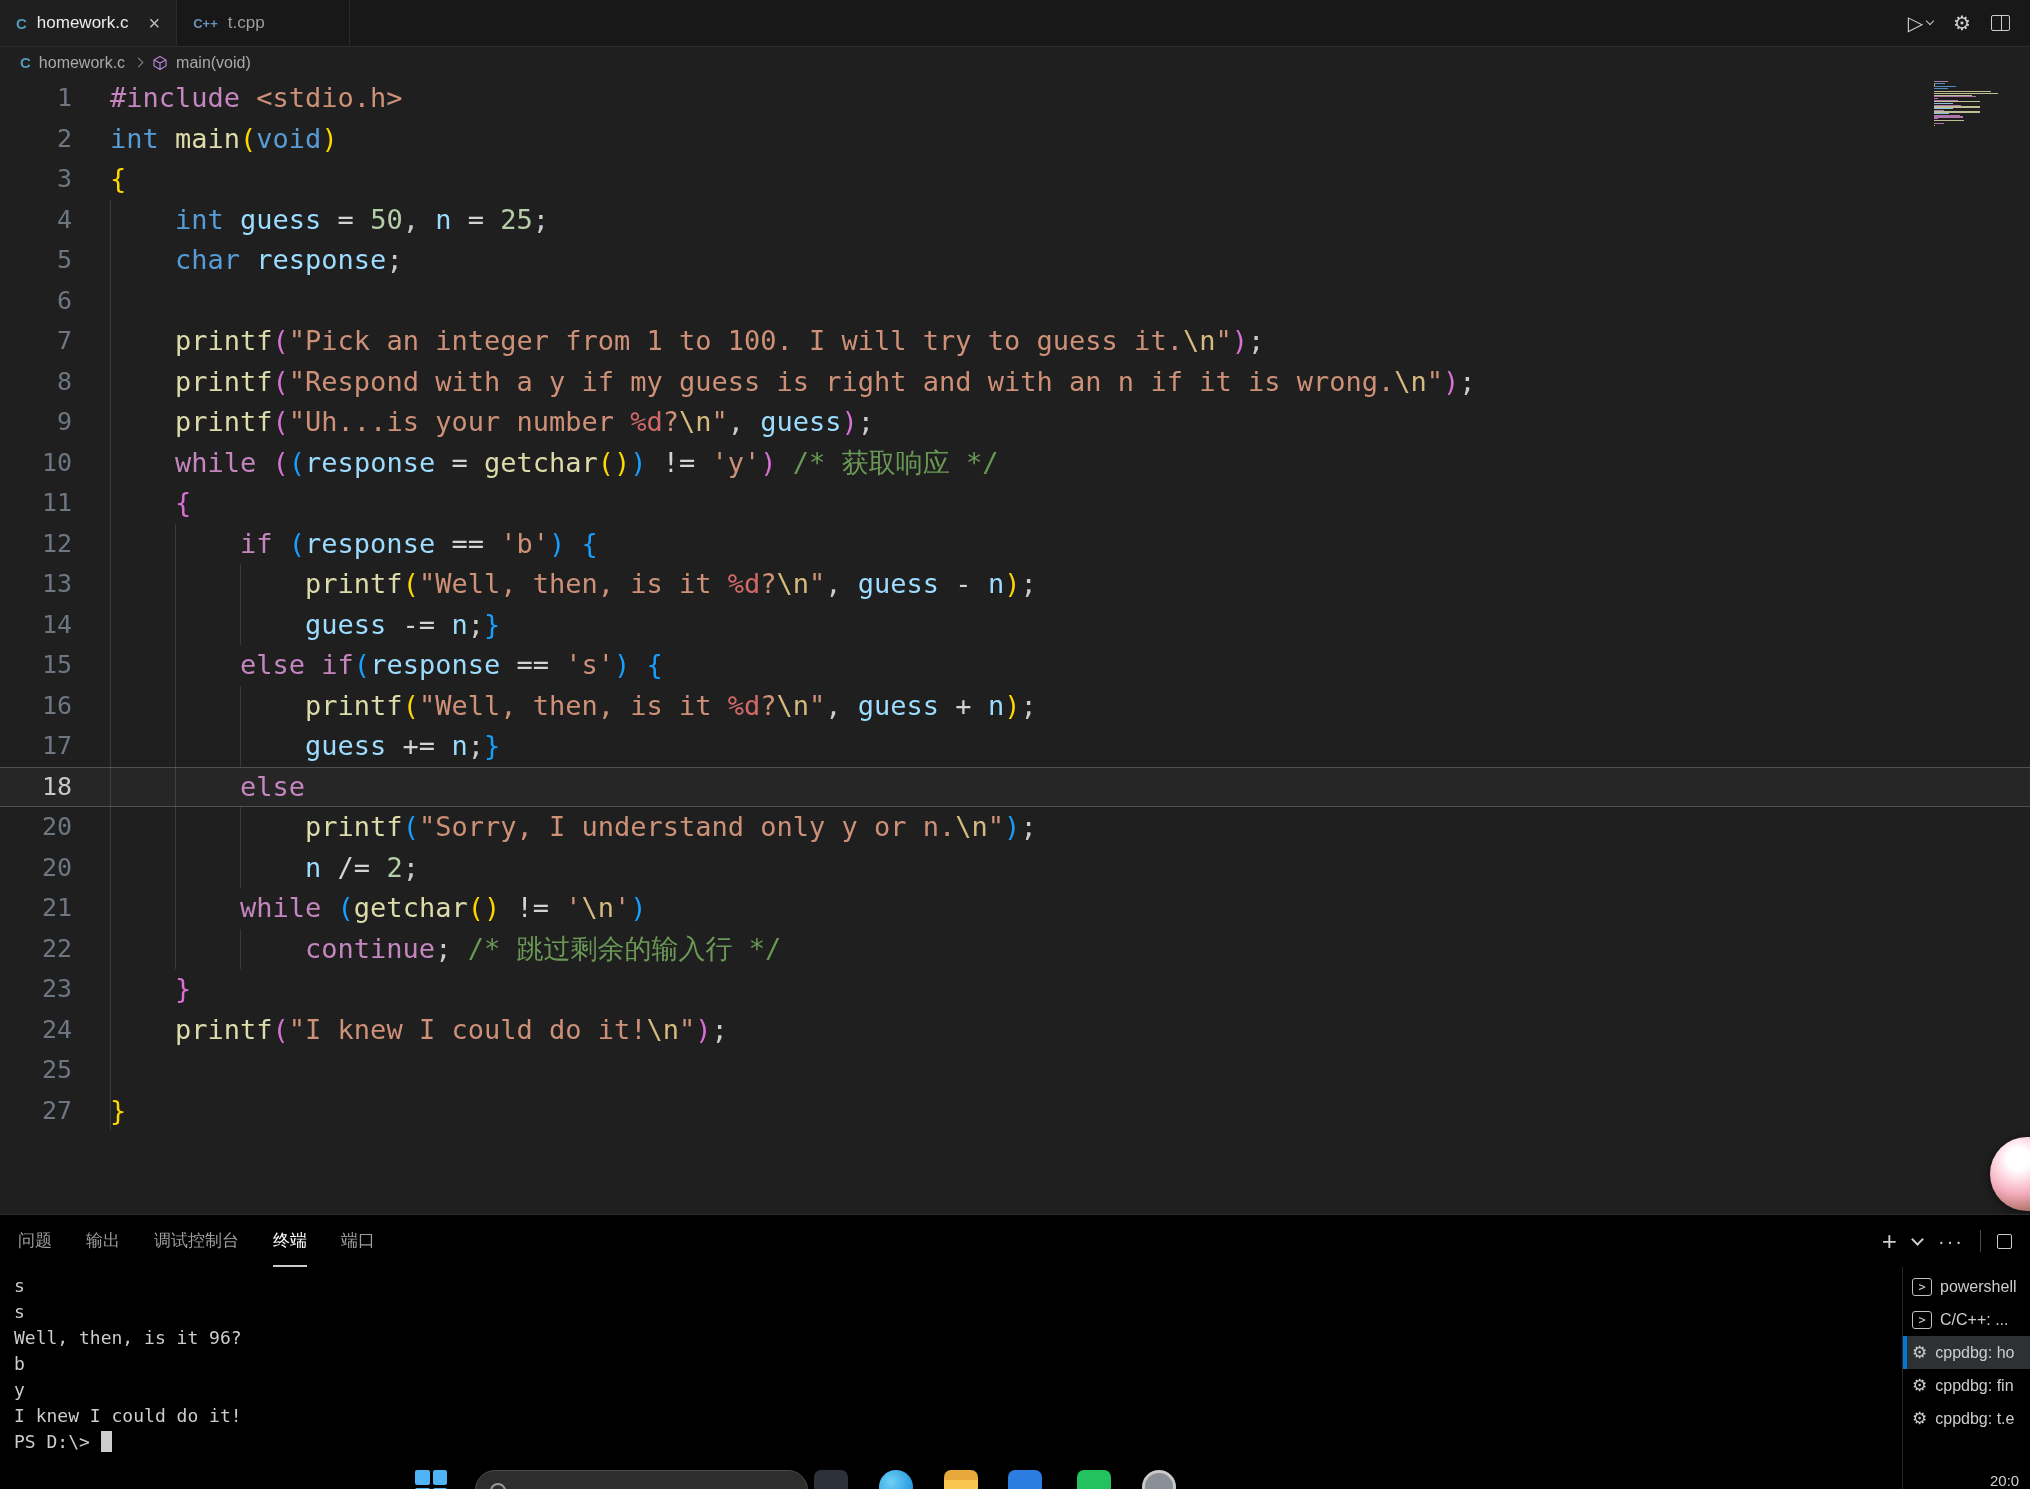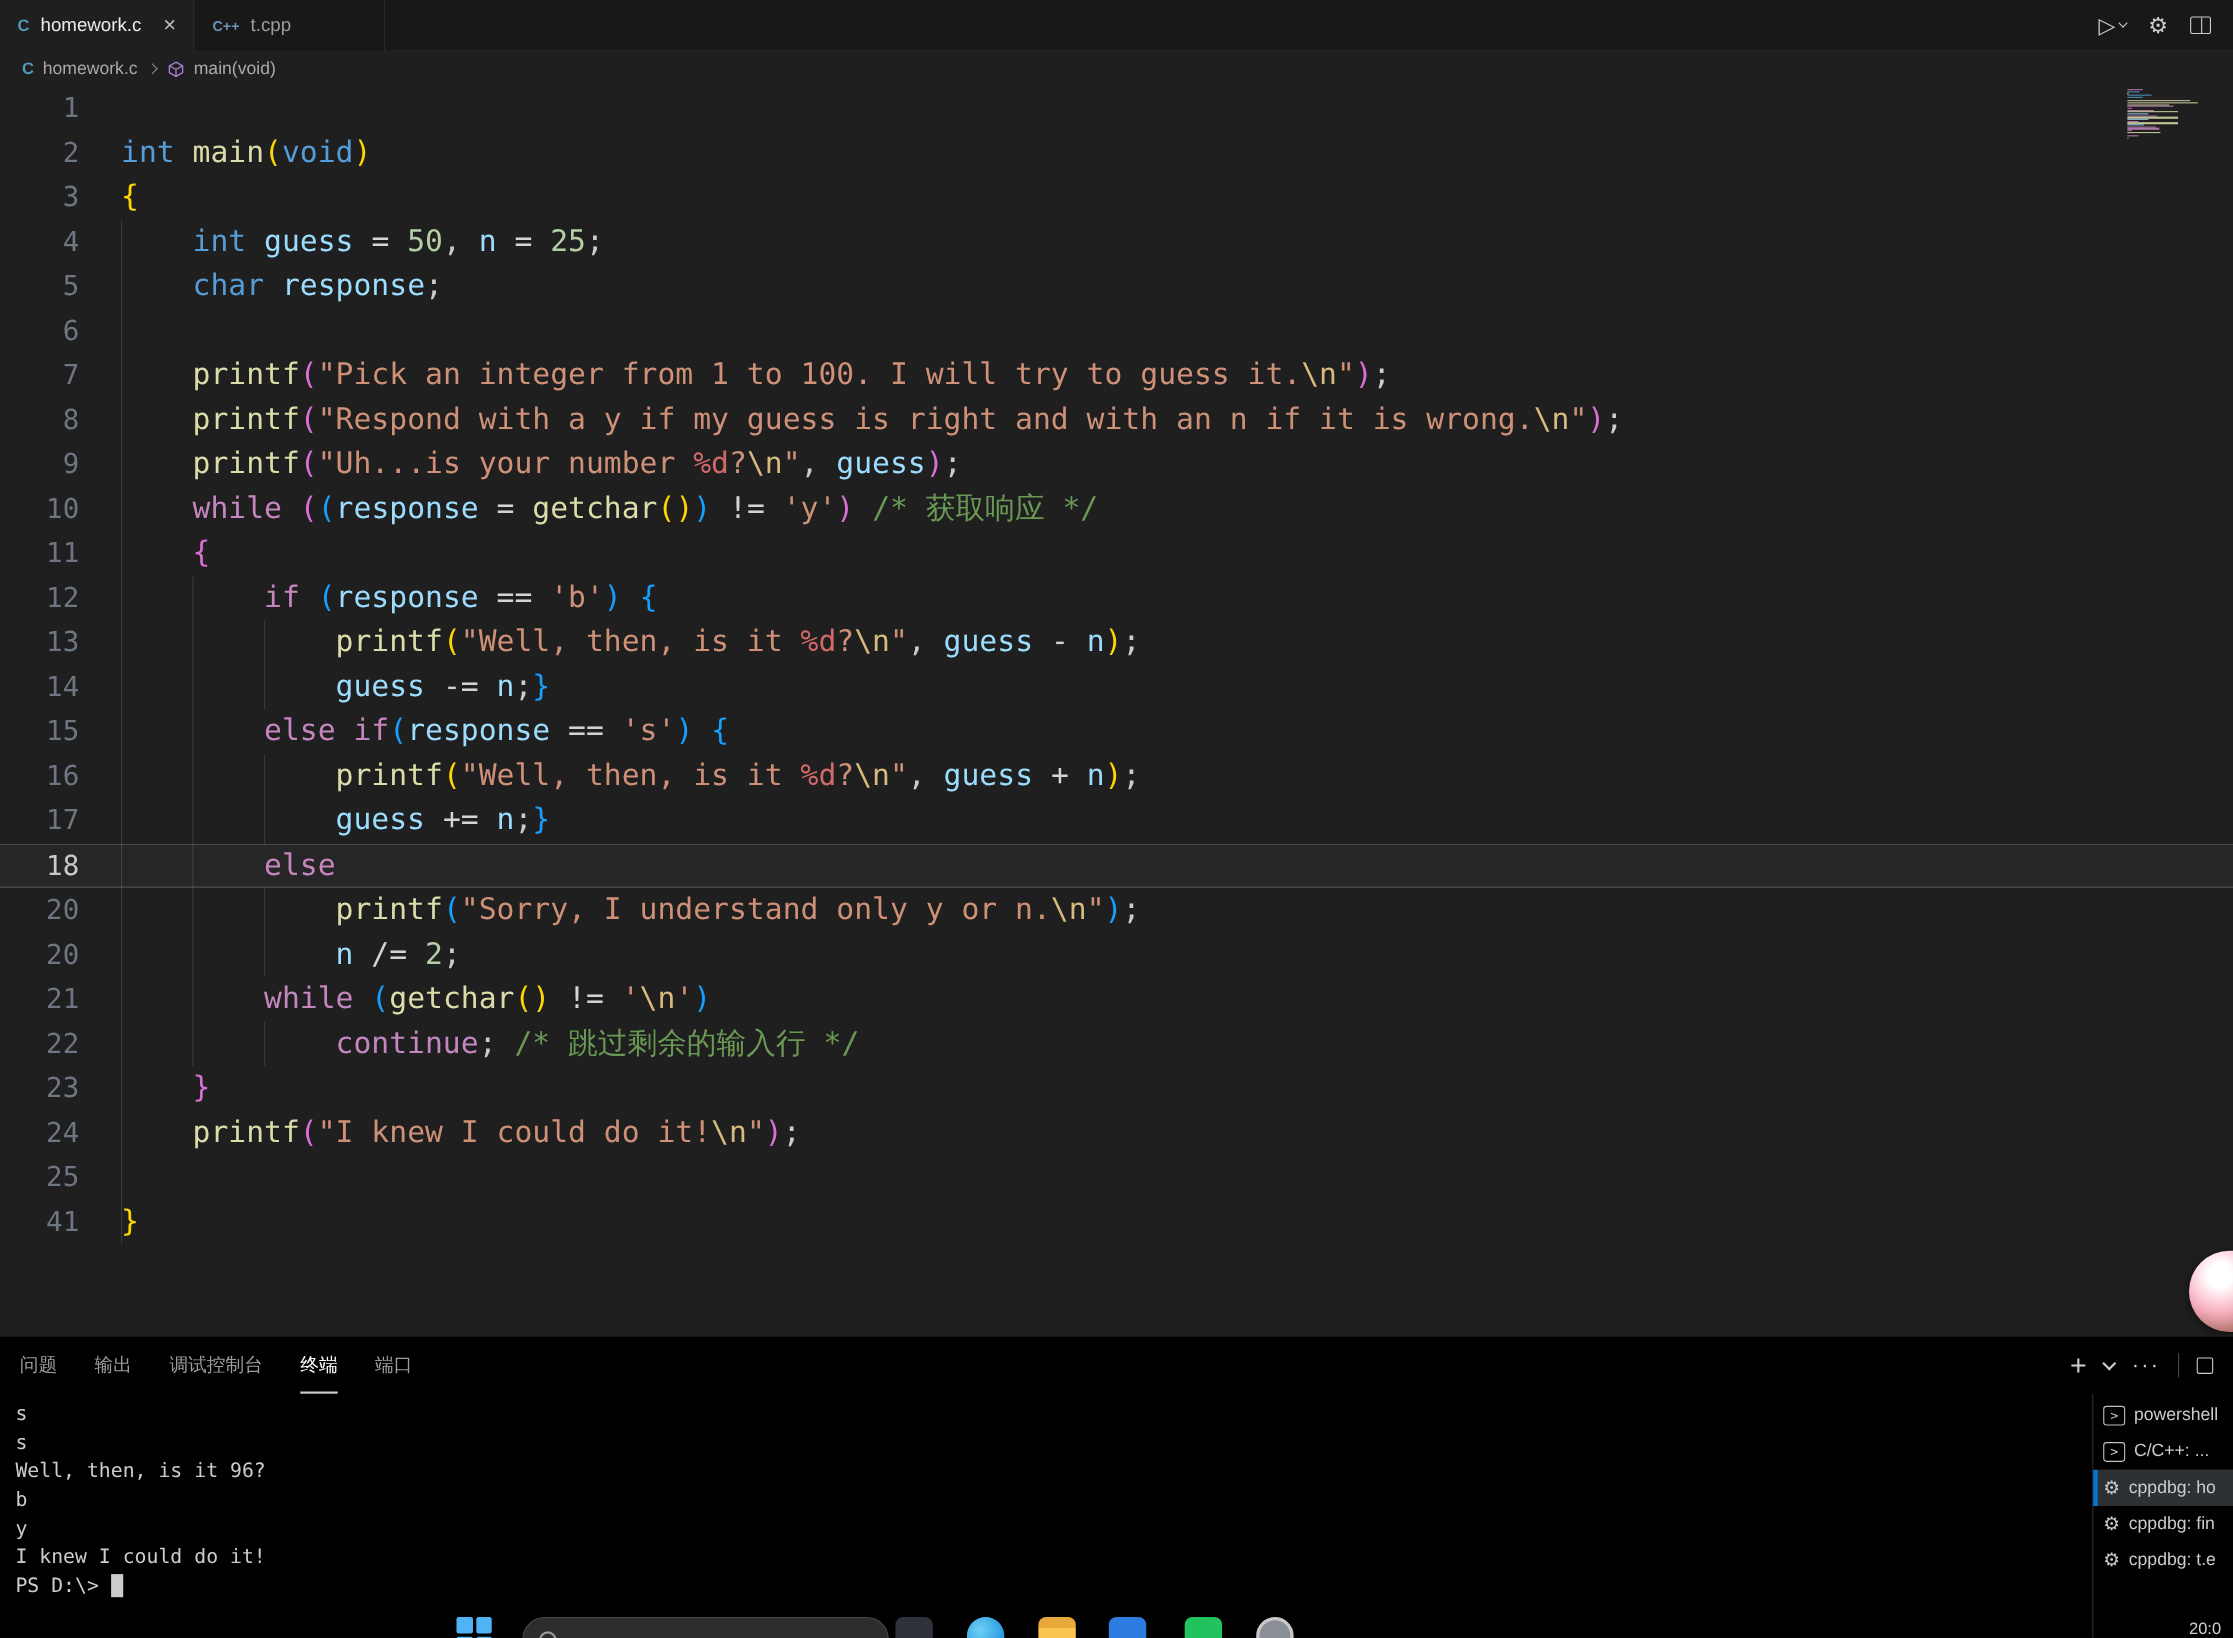--- a/index.html
+++ b/index.html
@@ -130,20 +130,21 @@
   <div class="editor">
     <div class="iguide" style="left:110px;top:121.5px;height:931.5px;"></div>
     <div class="iguide" style="left:175px;top:445.5px;height:445.5px;"></div>
     <div class="iguide" style="left:240px;top:486px;height:81px;"></div>
     <div class="iguide" style="left:240px;top:607.5px;height:81px;"></div>
     <div class="iguide" style="left:240px;top:729px;height:81px;"></div>
     <div class="iguide" style="left:240px;top:850.5px;height:40.5px;"></div>
     <div class="code-area">
         <div class="code-row">
           <span class="ln">1</span>
+          <span class="codetext"><span style="color: rgb(197, 134, 192);">#include</span><span style="color: rgb(204, 204, 204);"> </span><span style="color: rgb(206, 145, 120);">&lt;stdio.h&gt;</span></span>
         </div>
         <div class="code-row">
           <span class="ln">2</span>
           <span class="codetext"><span style="color: rgb(86, 156, 214);">int</span><span style="color: rgb(204, 204, 204);"> </span><span style="color: rgb(220, 220, 170);">main</span><span style="color: rgb(255, 215, 0);">(</span><span style="color: rgb(86, 156, 214);">void</span><span style="color: rgb(255, 215, 0);">)</span></span>
         </div>
         <div class="code-row">
           <span class="ln">3</span>
           <span class="codetext"><span style="color: rgb(255, 215, 0);">{</span></span>
         </div>
         <div class="code-row">
@@ -228,21 +229,21 @@
         </div>
         <div class="code-row">
           <span class="ln">24</span>
           <span class="codetext"><span style="color: rgb(204, 204, 204);">    </span><span style="color: rgb(220, 220, 170);">printf</span><span style="color: rgb(218, 112, 214);">(</span><span style="color: rgb(206, 145, 120);">"I knew I could do it!</span><span style="color: rgb(215, 186, 125);">\n</span><span style="color: rgb(206, 145, 120);">"</span><span style="color: rgb(218, 112, 214);">)</span><span style="color: rgb(204, 204, 204);">;</span></span>
         </div>
         <div class="code-row">
           <span class="ln">25</span>
           <span class="codetext"><span style="color: rgb(204, 204, 204);"> </span></span>
         </div>
         <div class="code-row">
-          <span class="ln">41</span>
+          <span class="ln">27</span>
           <span class="codetext"><span style="color: rgb(255, 215, 0);">}</span></span>
         </div>
       </div>
     <div class="minimap">
         <div class="mm-row" style="width: 14.4px; background: rgb(197, 134, 192);"></div>
         <div class="mm-row" style="width: 11.2px; background: rgb(86, 156, 214);"></div>
         <div class="mm-row" style="width: 0.8px; background: rgb(255, 215, 0);"></div>
         <div class="mm-row" style="width: 21.6px; background: rgb(86, 156, 214);"></div>
         <div class="mm-row" style="width: 14.4px; background: rgb(86, 156, 214);"></div>
         <div class="mm-row" style="width: 0px; background: rgb(136, 136, 136);"></div>

